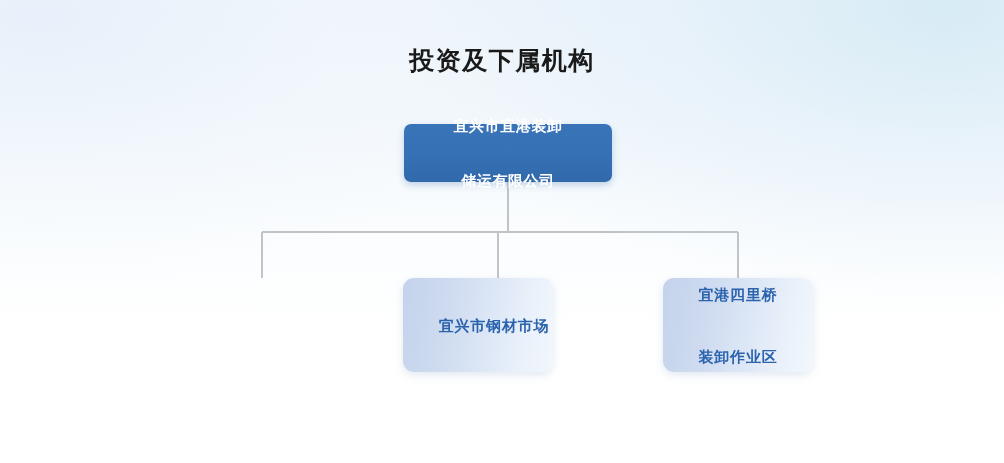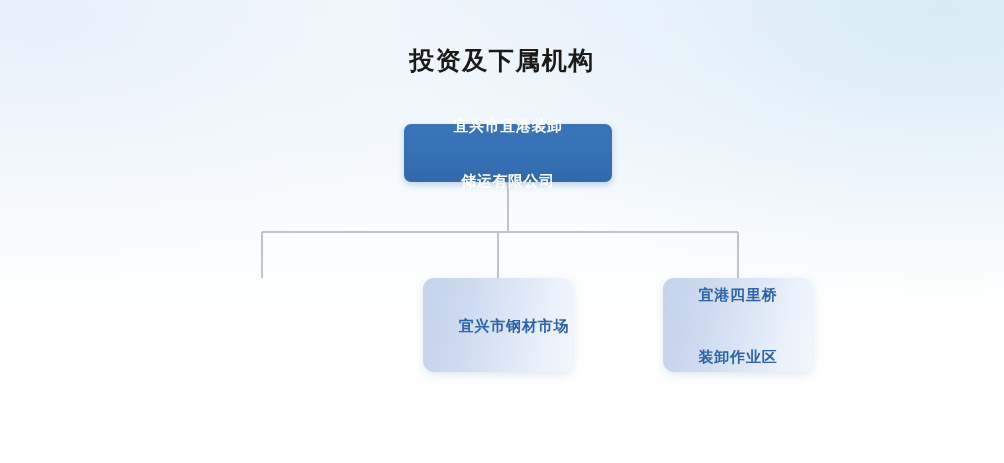--- a/index.html
+++ b/index.html
@@ -96,21 +96,21 @@
   }
   .node-child .node-line {
     color: #2b63ad;
     font-size: 15px;
     font-weight: bold;
     line-height: 31px;
     letter-spacing: 0.8px;
   }
 
   #child-0 { left: 181px; }
-  #child-1 { left: 423px; padding-left: 32px; }
+  #child-1 { left: 403px; padding-left: 32px; }
   #child-2 { left: 663px; }
 </style>
 </head>
 <body>
 
 <div id="org-page">
 
   <div class="heading">
     <div class="heading-title">投资及下属机构</div>
   </div>

